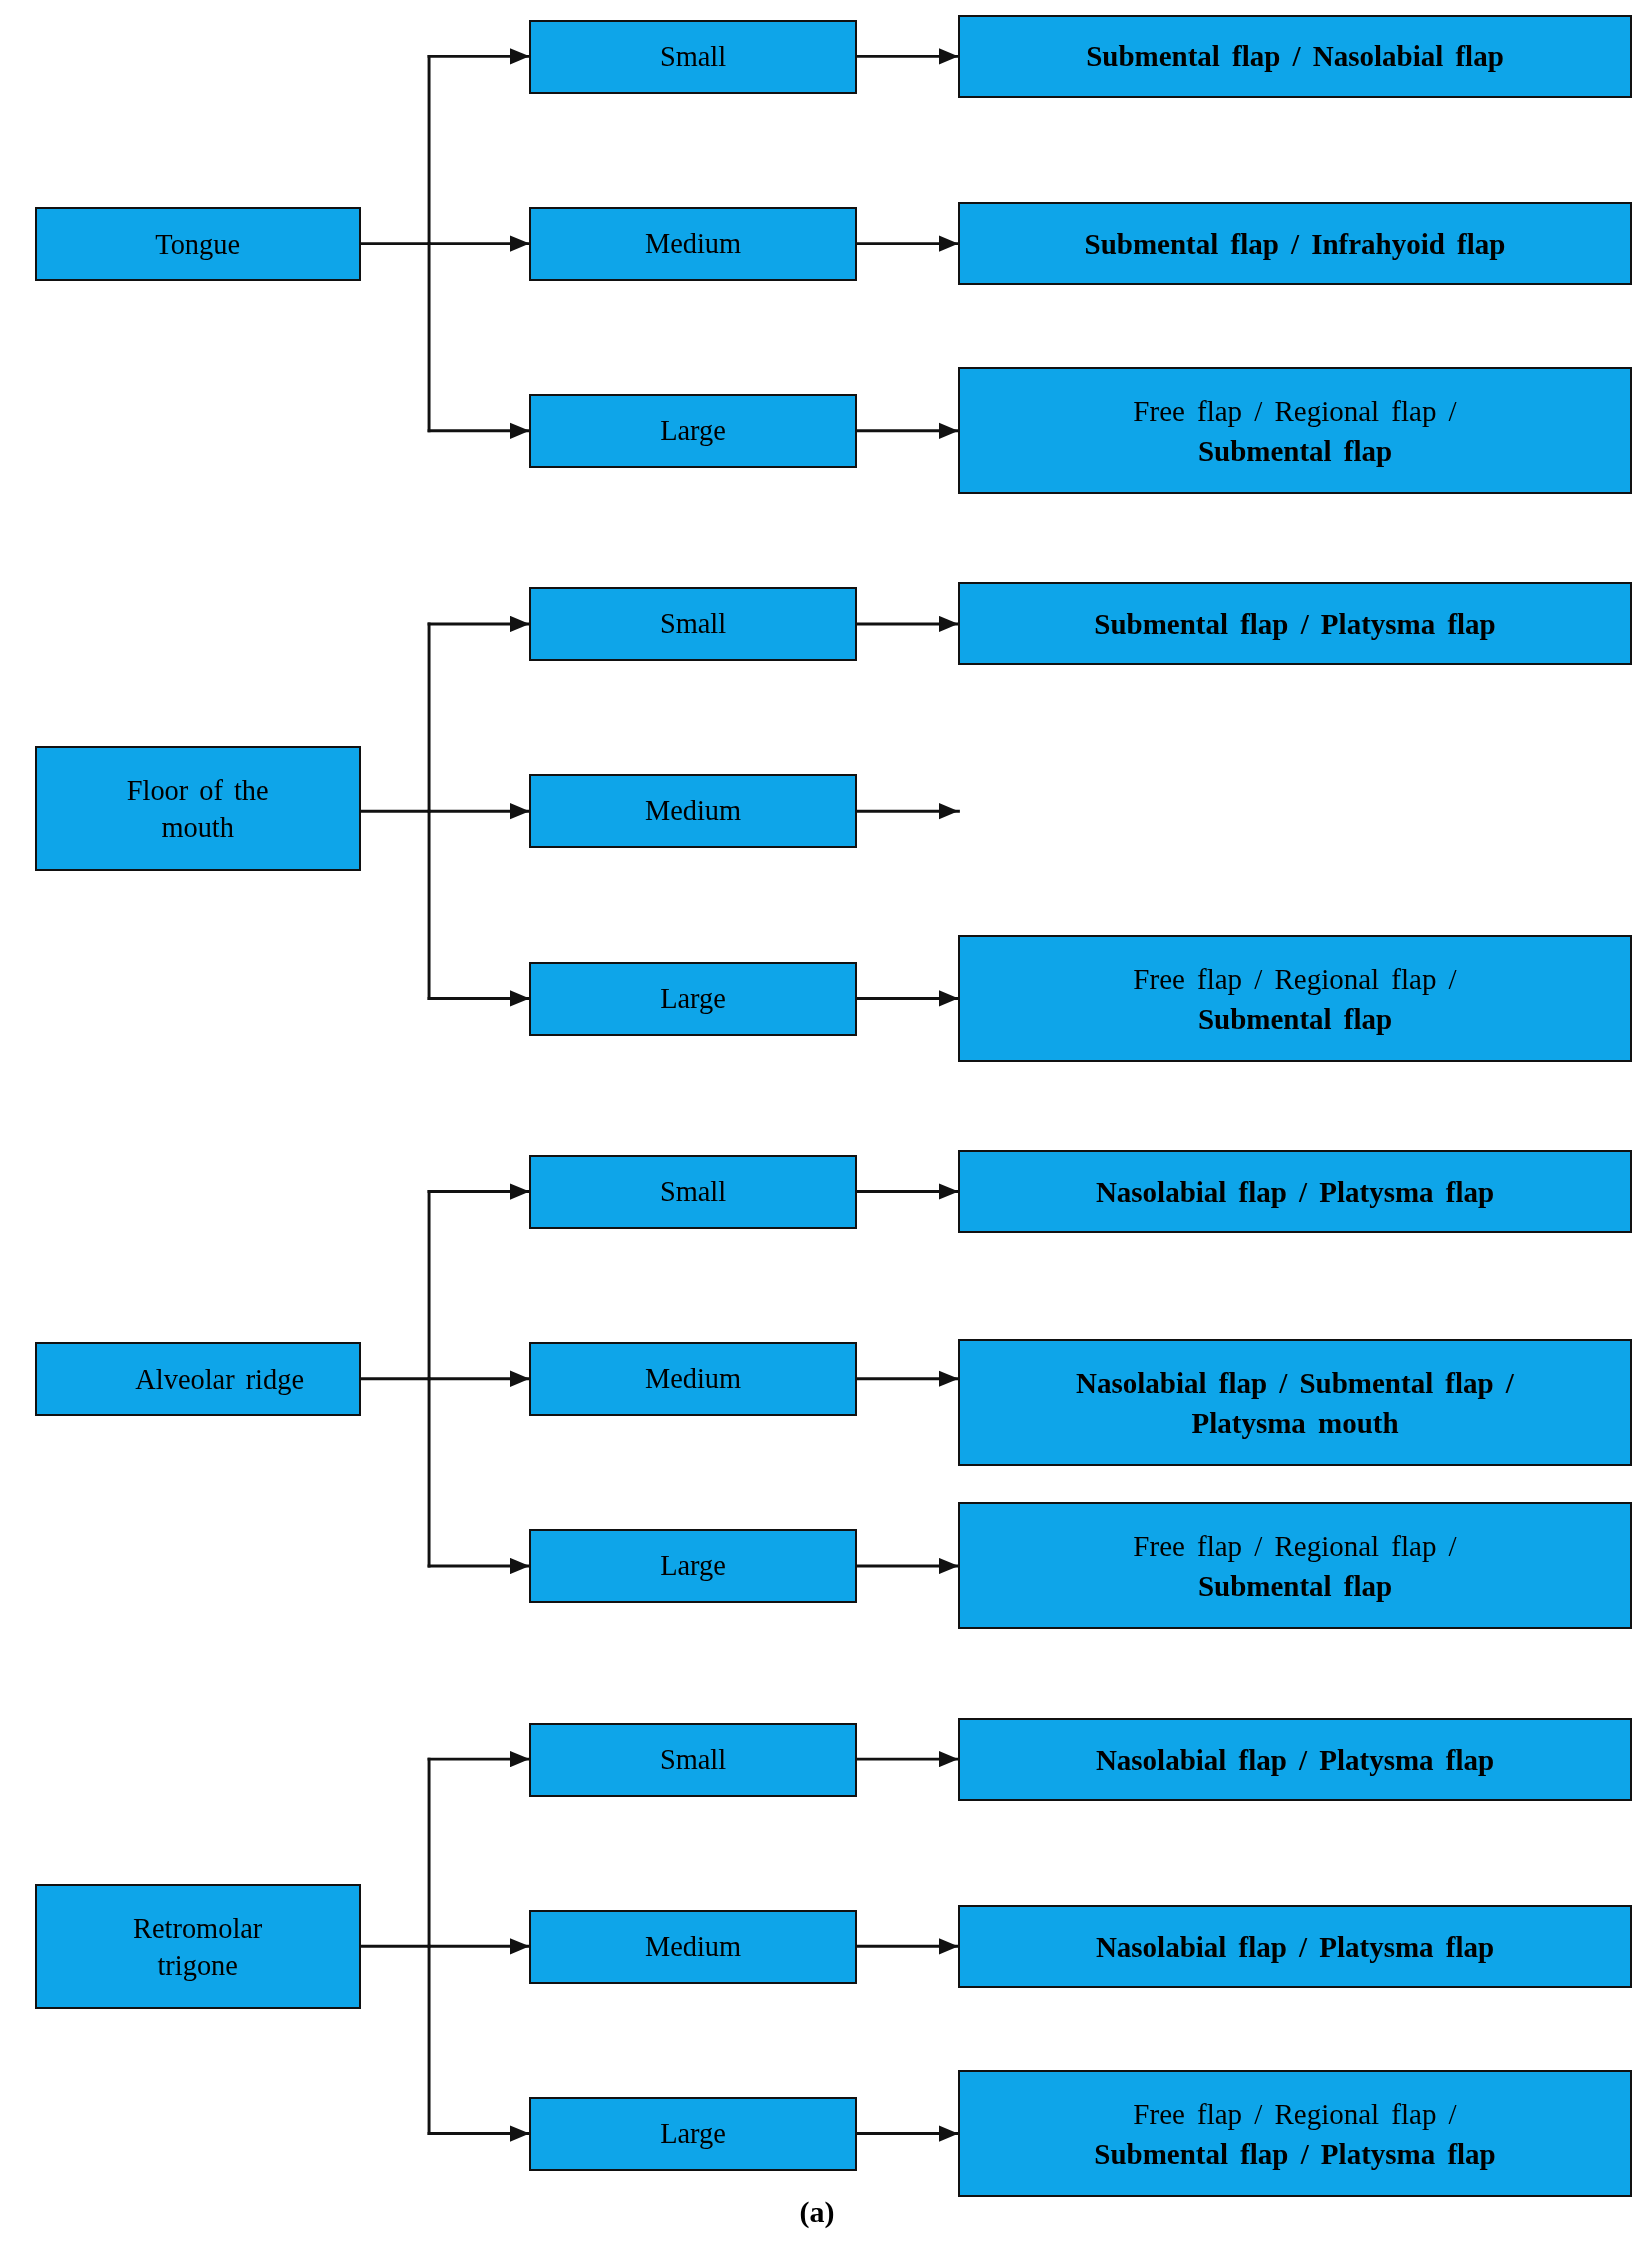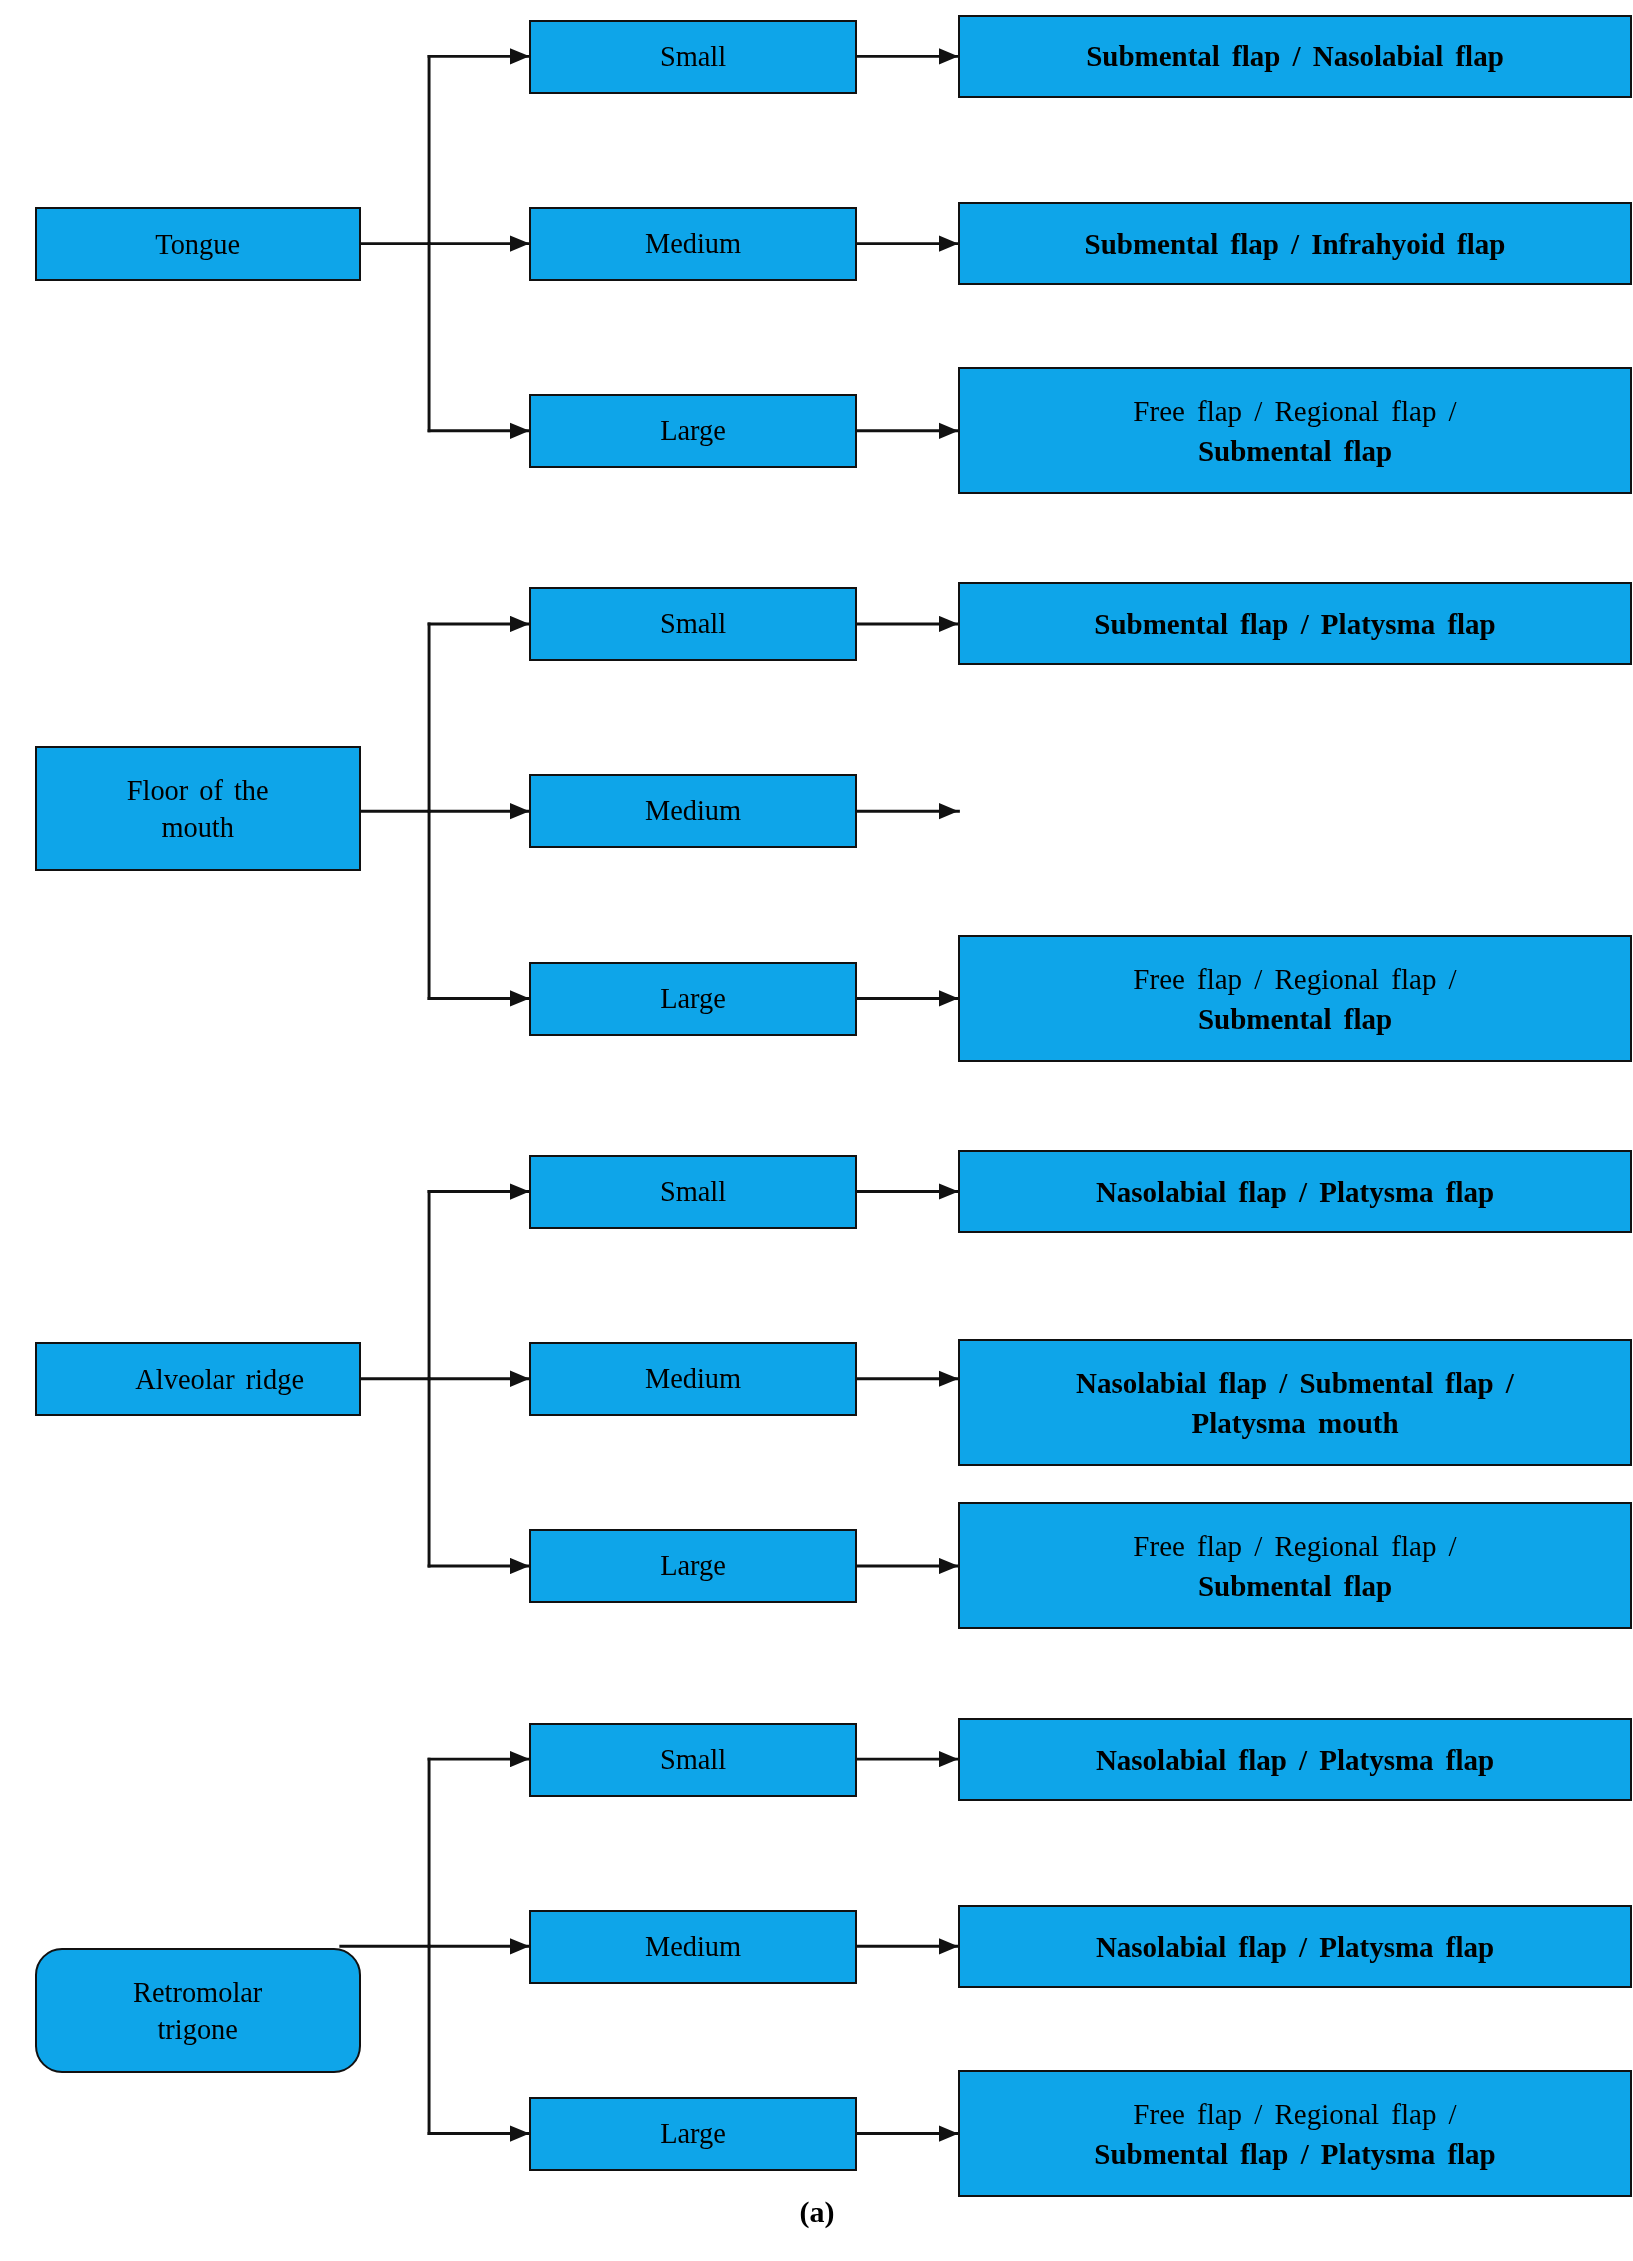--- a/index.html
+++ b/index.html
@@ -128,21 +128,21 @@
   <div class="box site-box" style="top:207px;">
     <span class="site-label">Tongue</span>
   </div>
   <div class="box site-box two-line" style="top:746px;">
     <span class="site-label">Floor of the
 mouth</span>
   </div>
   <div class="box site-box" style="top:1342px;padding-left:44px;">
     <span class="site-label">Alveolar ridge</span>
   </div>
-  <div class="box site-box two-line" style="top:1948px;border-radius:27px;">
+  <div class="box site-box two-line" style="top:1884px;">
     <span class="site-label">Retromolar
 trigone</span>
   </div>
 
   <div class="box size-box" style="top:19.6px;">
     <span>Small</span>
   </div>
   <div class="box size-box" style="top:207px;">
     <span>Medium</span>
   </div>

